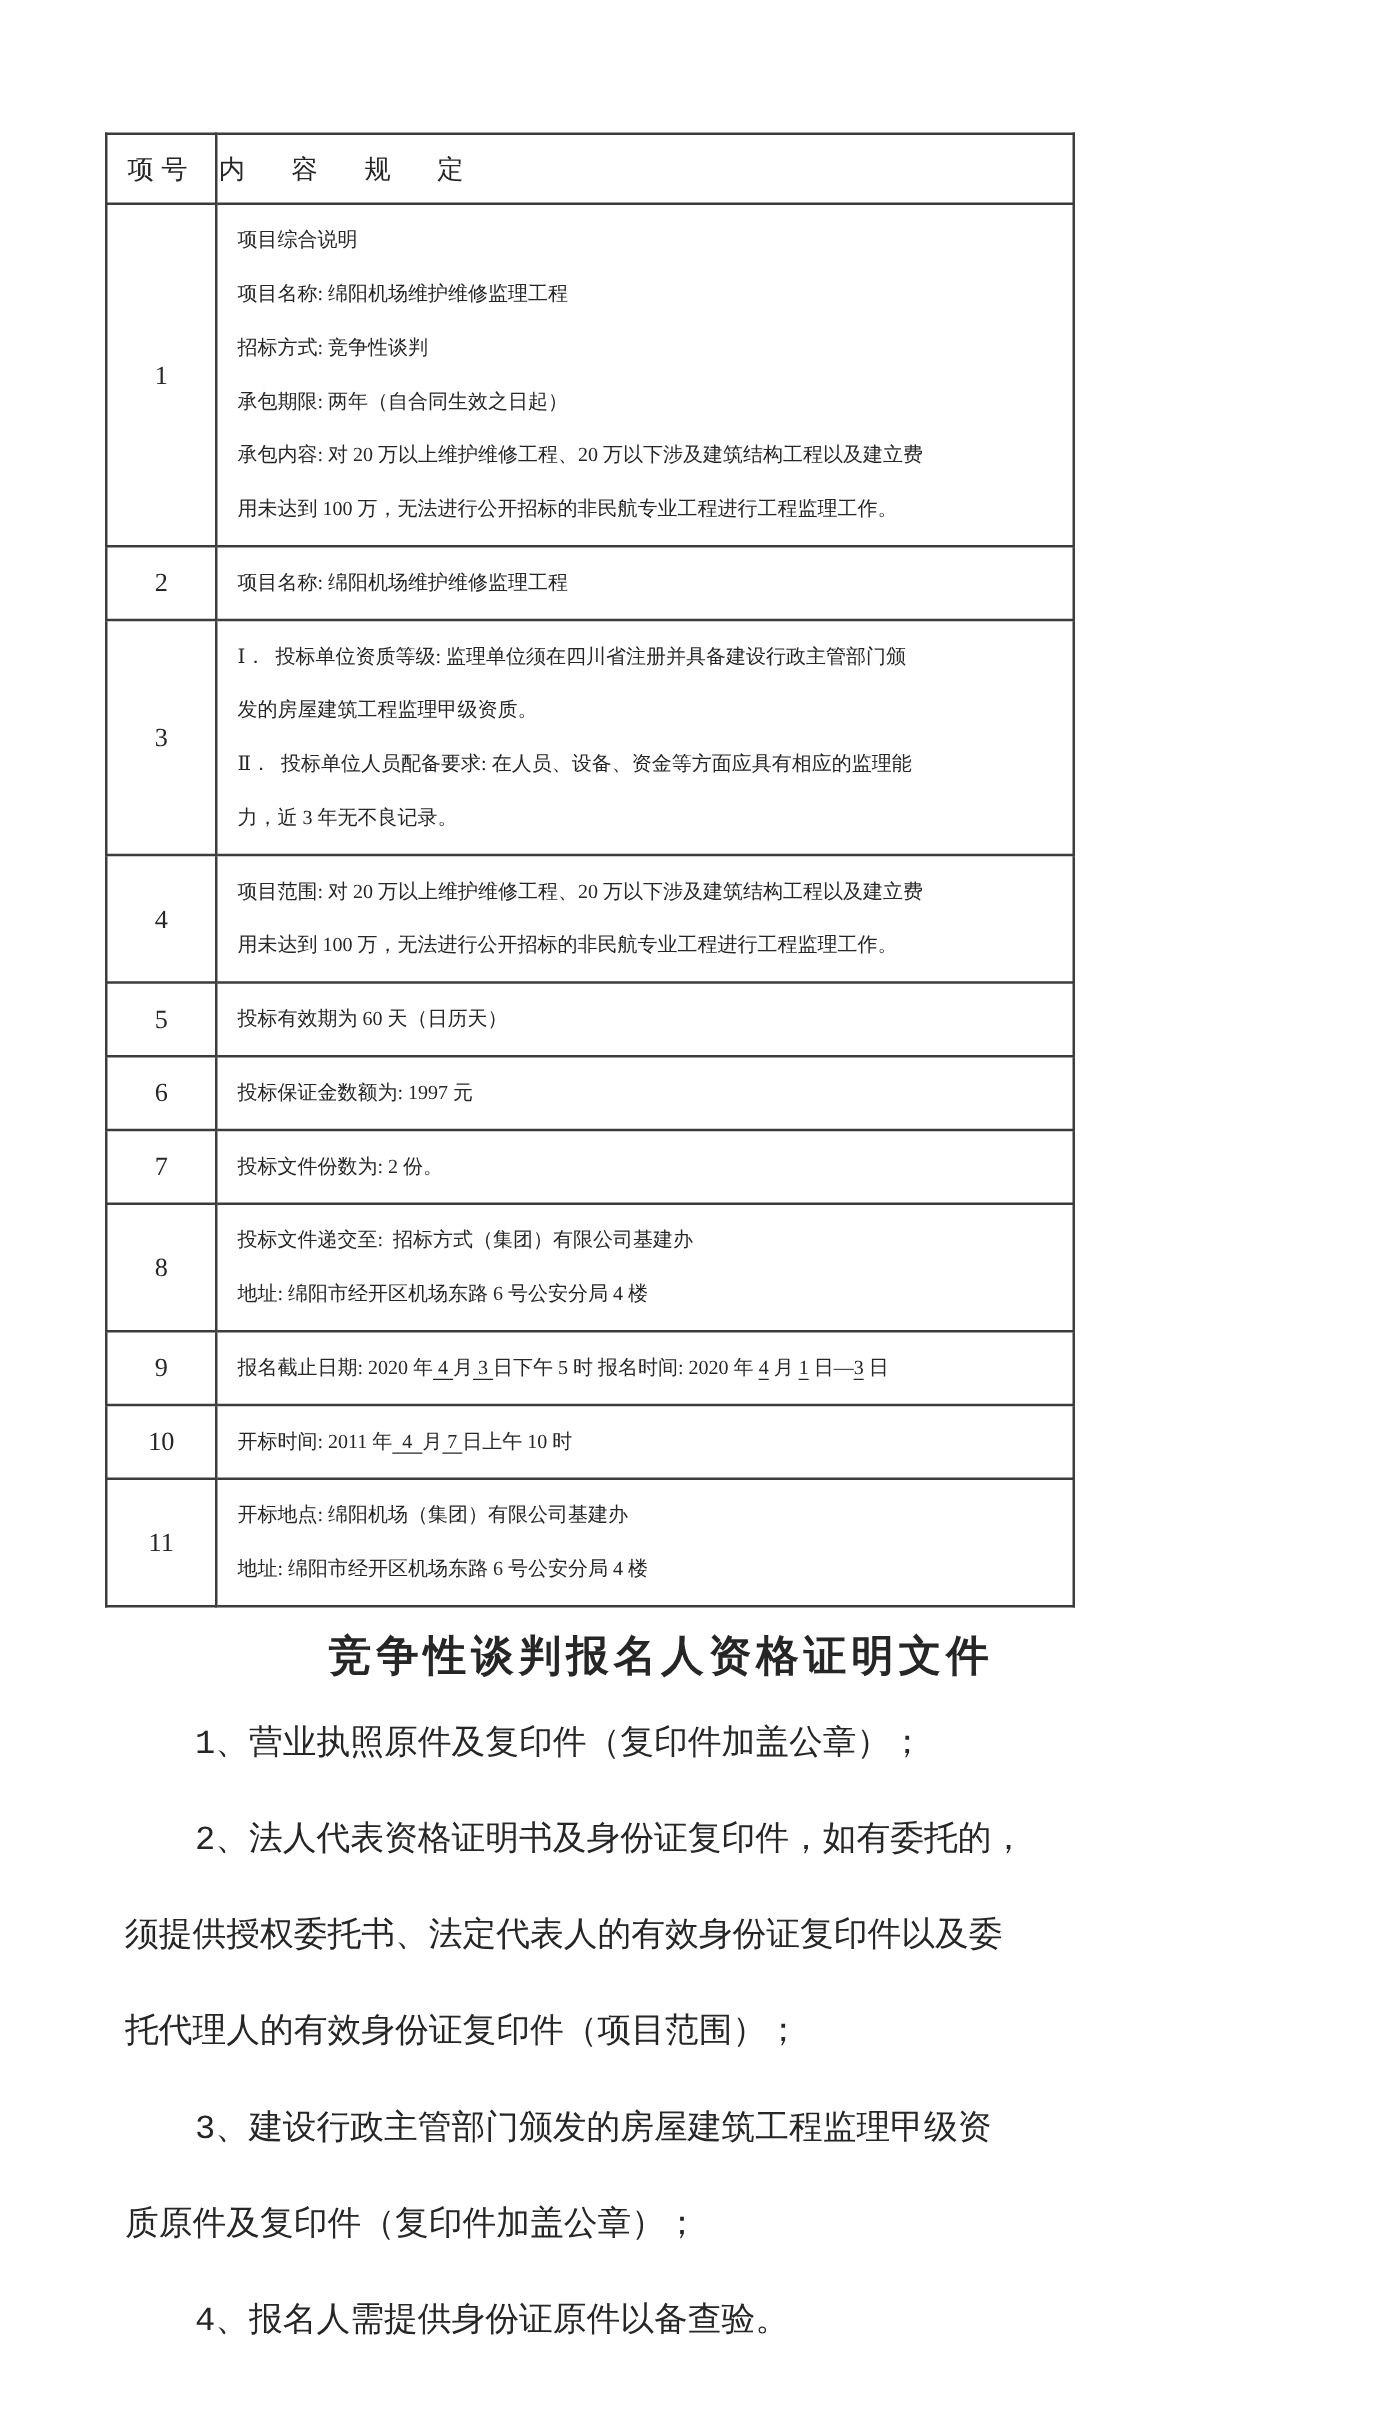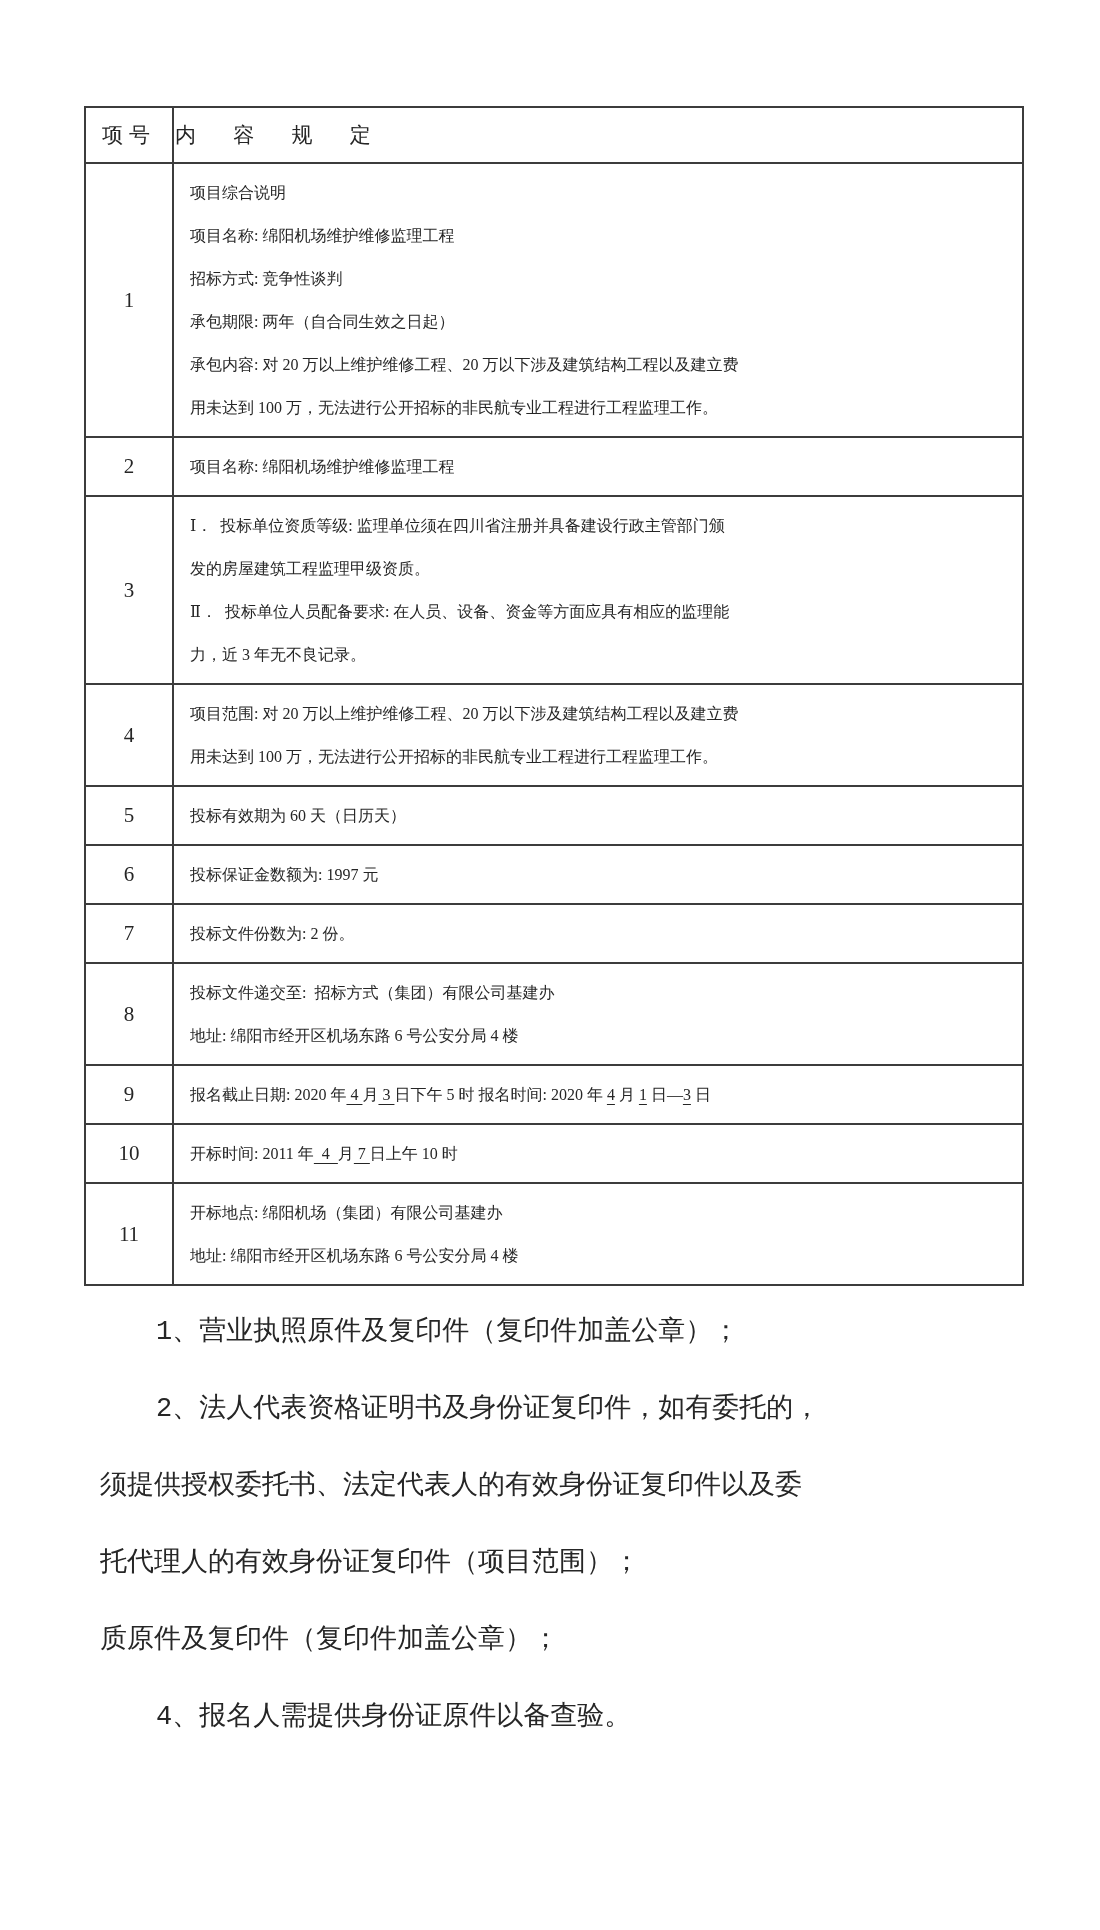--- a/index.html
+++ b/index.html
@@ -3,21 +3,21 @@
 <meta charset="utf-8">
 <style>
   html, body { margin: 0; padding: 0; }
   body {
     width: 1100px; height: 1930px;
     position: relative;
     background: #ffffff;
     color: #262626;
     font-family: "Liberation Serif", "DejaVu Serif", serif;
   }
-  .doc { position: absolute; left: 84px; top: 106px; width: 940px; }
+  .doc { position: absolute; left: 84px; top: 106px; width: 776px; }
 
   table.spec { border-collapse: collapse; width: 100%; table-layout: fixed; }
   .spec th, .spec td { border: 2px solid #3c3c3c; }
 
   .hdr th { height: 52px; vertical-align: middle; font-weight: normal; font-size: 21px; }
   .h-no { text-align: center; letter-spacing: 6px; }
   .h-content { text-align: left; letter-spacing: 16px; }
 
   td.no-cell { text-align: center; vertical-align: middle; font-size: 21px; width: 88px; }
   td.content-cell { padding: 7px 12px 7px 16px; vertical-align: middle; }
@@ -135,23 +135,25 @@
     <td class="no-cell">11</td>
     <td class="content-cell">
             <p class="cell-line">开标地点: 绵阳机场（集团）有限公司基建办</p>
             <p class="cell-line">地址: 绵阳市经开区机场东路 6 号公安分局 4 楼</p>
           </td>
   </tr>
 
 </tbody>
   </table>
 
+  <h1 class="section-title">竞争性谈判报名人资格证明文件</h1>
 
   <div class="paras" id="paras">
       <p class="para-line first">1、营业执照原件及复印件（复印件加盖公章）；</p>
       <p class="para-line first">2、法人代表资格证明书及身份证复印件，如有委托的，</p>
       <p class="para-line">须提供授权委托书、法定代表人的有效身份证复印件以及委</p>
       <p class="para-line">托代理人的有效身份证复印件（项目范围）；</p>
+      <p class="para-line first">3、建设行政主管部门颁发的房屋建筑工程监理甲级资</p>
       <p class="para-line">质原件及复印件（复印件加盖公章）；</p>
       <p class="para-line first">4、报名人需提供身份证原件以备查验。</p>
     </div>
 
 </div>
 
 </body></html>

